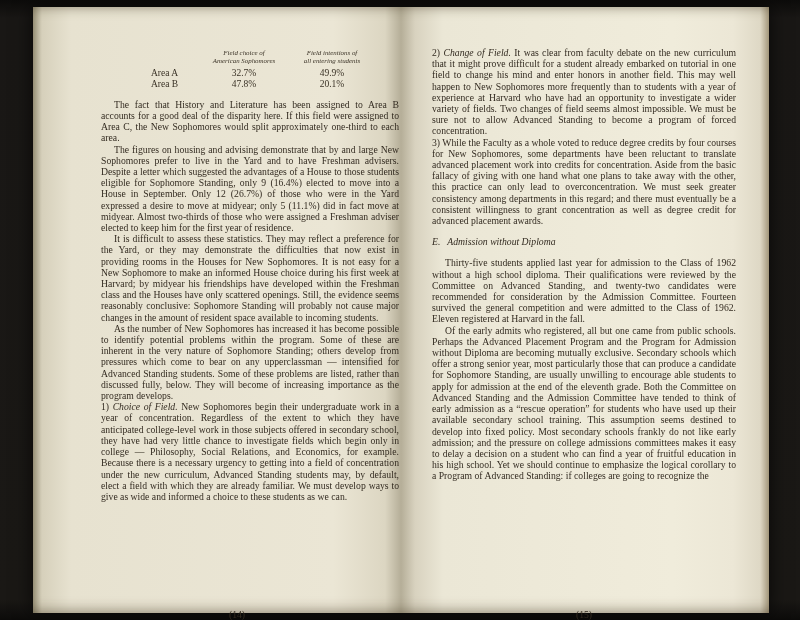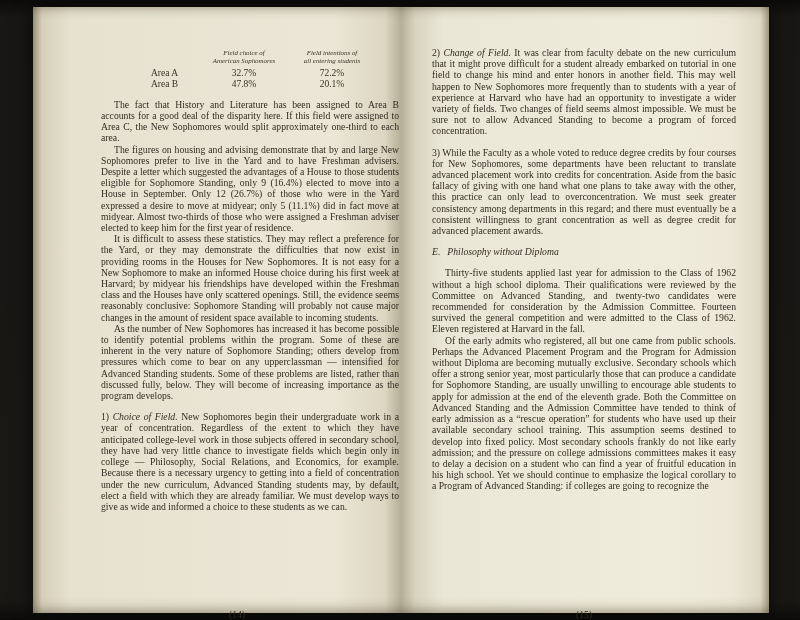--- a/index.html
+++ b/index.html
@@ -34,21 +34,21 @@
     color: #332b21;
     font-size: 9.7px;
     line-height: 11.2px;
     text-align: justify;
   }
   .page-left  { left: 68px;  width: 298px; }
   .page-right { left: 399px; width: 304px; }
 
   .para { margin: 0; text-indent: 13px; }
   .flush { text-indent: 0; }
-  .spaced { margin-top: 10px; }
+  .spaced { }
 
   .heading {
     margin: 10px 0 10px 0;
     font-style: italic;
     text-indent: 0;
   }
   .heading .hd-letter { margin-right: 7px; }
 
   .field-table {
     margin: 2px 0 9px 50px;
@@ -89,21 +89,21 @@
 
       <div class="field-table">
         <div class="ft-row ft-head">
           <span class="ft-label"></span>
           <span class="ft-c"><span class="ft-h"><span>Field choice of</span><br><span>American Sophomores</span></span></span>
           <span class="ft-c ft-c2"><span class="ft-h"><span>Field intentions of</span><br><span>all entering students</span></span></span>
         </div>
         <div class="ft-row">
           <span class="ft-label">Area A</span>
           <span class="ft-c">32.7%</span>
-          <span class="ft-c ft-c2">72.2%</span>
+          <span class="ft-c ft-c2">49.9%</span>
         </div>
         <div class="ft-row">
           <span class="ft-label">Area B</span>
           <span class="ft-c">47.8%</span>
           <span class="ft-c ft-c2">20.1%</span>
         </div>
       </div>
 
       <p class="para">The fact that History and Literature has been assigned to Area B accounts for a good deal of the disparity here. If this field were assigned to Area C, the New Sophomores would split approximately one-third to each area.</p>
       <p class="para">The figures on housing and advising demonstrate that by and large New Sophomores prefer to live in the Yard and to have Freshman advisers. Despite a letter which suggested the advantages of a House to those students eligible for Sophomore Standing, only 9 (16.4%) elected to move into a House in September. Only 12 (26.7%) of those who were in the Yard expressed a desire to move at midyear; only 5 (11.1%) did in fact move at midyear. Almost two-thirds of those who were assigned a Freshman adviser elected to keep him for the first year of residence.</p>
@@ -112,21 +112,21 @@
 
       <p class="para flush spaced"><span>1)</span> <em>Choice of Field.</em> <span>New Sophomores begin their undergraduate work in a year of concentration. Regardless of the extent to which they have anticipated college-level work in those subjects offered in secondary school, they have had very little chance to investigate fields which begin only in college — Philosophy, Social Relations, and Economics, for example. Because there is a necessary urgency to getting into a field of concentration under the new curriculum, Advanced Standing students may, by default, elect a field with which they are already familiar. We must develop ways to give as wide and informed a choice to these students as we can.</span></p>
     </div>
 
     <div class="page page-right">
 
       <p class="para flush"><span>2)</span> <em>Change of Field.</em> <span>It was clear from faculty debate on the new curriculum that it might prove difficult for a student already embarked on tutorial in one field to change his mind and enter honors in another field. This may well happen to New Sophomores more frequently than to students with a year of experience at Harvard who have had an opportunity to investigate a wider variety of fields. Two changes of field seems almost impossible. We must be sure not to allow Advanced Standing to become a program of forced concentration.</span></p>
 
       <p class="para flush spaced">3) While the Faculty as a whole voted to reduce degree credits by four courses for New Sophomores, some departments have been reluctant to translate advanced placement work into credits for concentration. Aside from the basic fallacy of giving with one hand what one plans to take away with the other, this practice can only lead to overconcentration. We must seek greater consistency among departments in this regard; and there must eventually be a consistent willingness to grant concentration as well as degree credit for advanced placement awards.</p>
 
-      <p class="heading"><span class="hd-letter">E.</span><span>Philosophy without Diploma</span></p>
+      <p class="heading"><span class="hd-letter">E.</span><span>Admission without Diploma</span></p>
 
       <p class="para">Thirty-five students applied last year for admission to the Class of 1962 without a high school diploma. Their qualifications were reviewed by the Committee on Advanced Standing, and twenty-two candidates were recommended for consideration by the Admission Committee. Fourteen survived the general competition and were admitted to the Class of 1962. Eleven registered at Harvard in the fall.</p>
       <p class="para">Of the early admits who registered, all but one came from public schools. Perhaps the Advanced Placement Program and the Program for Admission without Diploma are becoming mutually exclusive. Secondary schools which offer a strong senior year, most particularly those that can produce a candidate for Sophomore Standing, are usually unwilling to encourage able students to apply for admission at the end of the eleventh grade. Both the Committee on Advanced Standing and the Admission Committee have tended to think of early admission as a “rescue operation” for students who have used up their available secondary school training. This assumption seems destined to develop into fixed policy. Most secondary schools frankly do not like early admission; and the pressure on college admissions committees makes it easy to delay a decision on a student who can find a year of fruitful education in his high school. Yet we should continue to emphasize the logical corollary to a Program of Advanced Standing: if colleges are going to recognize the</p>
     </div>
 
     <div class="pagenum pn-left">(14)</div>
     <div class="pagenum pn-right">(15)</div>
 
   </div>
 </div>

